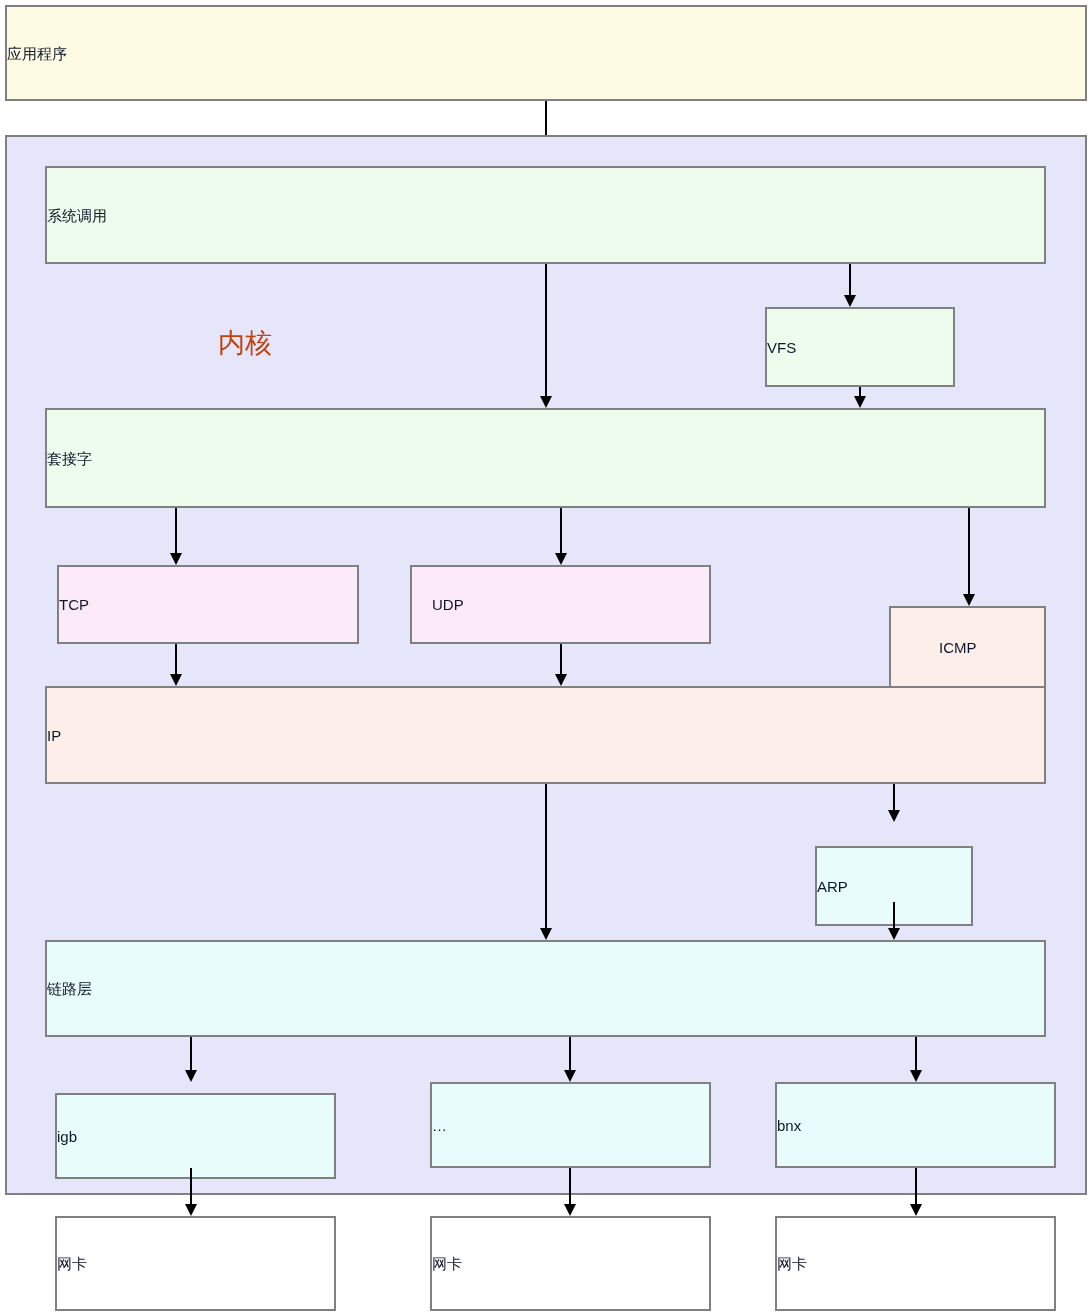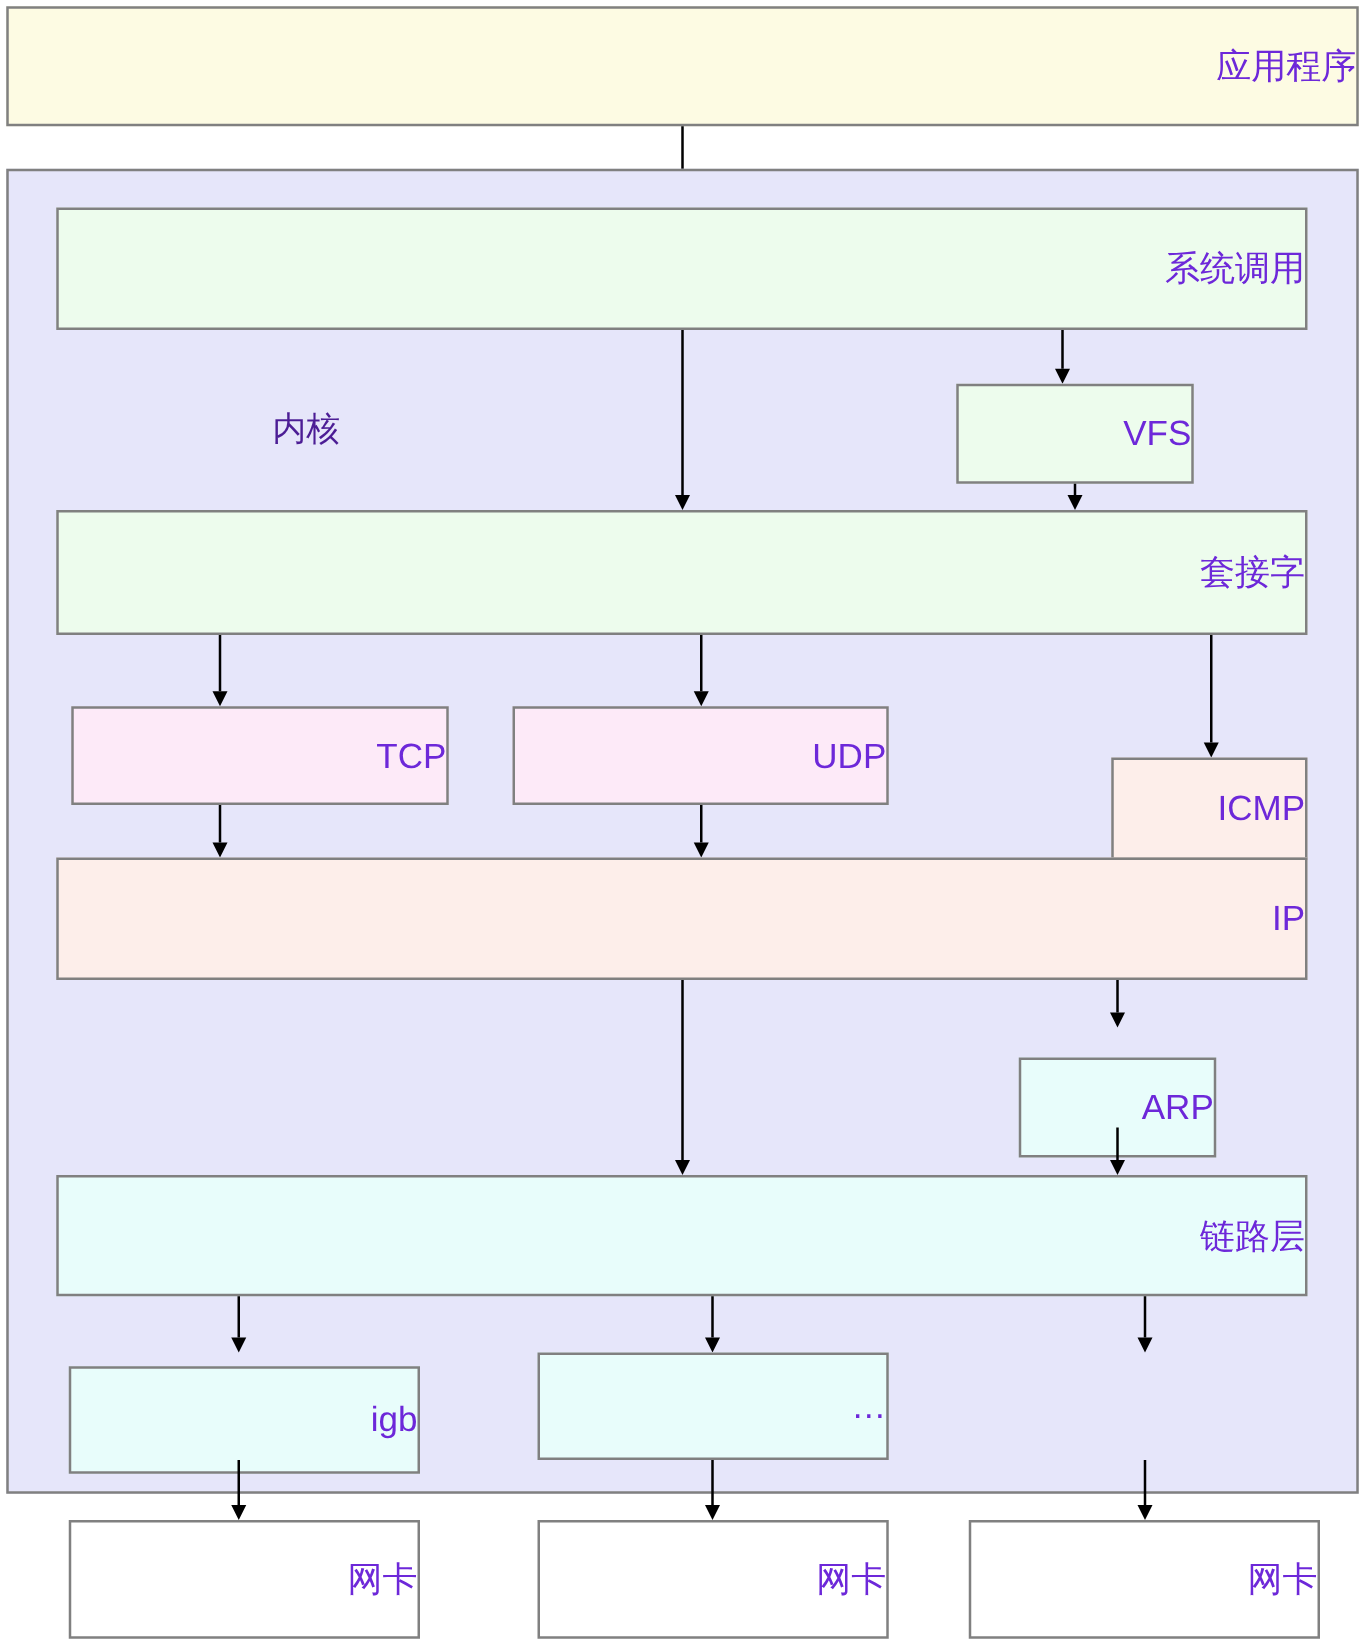--- a/index.html
+++ b/index.html
@@ -16,29 +16,29 @@
     height: 1316px;
     background: #ffffff;
     overflow: hidden;
   }
   .box {
     position: absolute;
     box-sizing: border-box;
     border: 2px solid #808080;
     display: flex;
     align-items: center;
-    justify-content: flex-end;
-    font-size: 28px;
-    color: #6d28d9;
+    justify-content: flex-start;
+    font-size: 15px;
+    color: #0f172a;
     line-height: 1;
   }
   .label-only {
     position: absolute;
     font-size: 27px;
-    color: #4c1d95;
+    color: #c2410c;
     white-space: nowrap;
   }
   
   .fill-app      { background: #fdfbe3; }
   .fill-kernel   { background: #e6e6fa; }
   .fill-green    { background: #edfced; }
   .fill-pink     { background: #fdeaf8; }
   .fill-rose     { background: #fdeeea; }
   .fill-cyan     { background: #e8fdfb; }
   .fill-white    { background: #ffffff; }
@@ -189,20 +189,23 @@
   </div>
 
   <div class="box fill-cyan" style="left:55px; top:1082px; width:281px; height:86px;margin-top:11px;">
     <span>igb</span>
   </div>
 
   <div class="box fill-cyan" style="left:430px; top:1082px; width:281px; height:86px;">
     <span>…</span>
   </div>
 
+  <div class="box fill-cyan" style="left:775px; top:1082px; width:281px; height:86px;">
+    <span>bnx</span>
+  </div>
 
   <div class="arrow" style="left:190px; top:1168px; height:48px;">
     <div class="shaft" style="height:36px;"></div>
     <div class="head" style="top:36px;"></div>
   </div>
 
   <div class="arrow" style="left:569px; top:1168px; height:48px;">
     <div class="shaft" style="height:36px;"></div>
     <div class="head" style="top:36px;"></div>
   </div>

